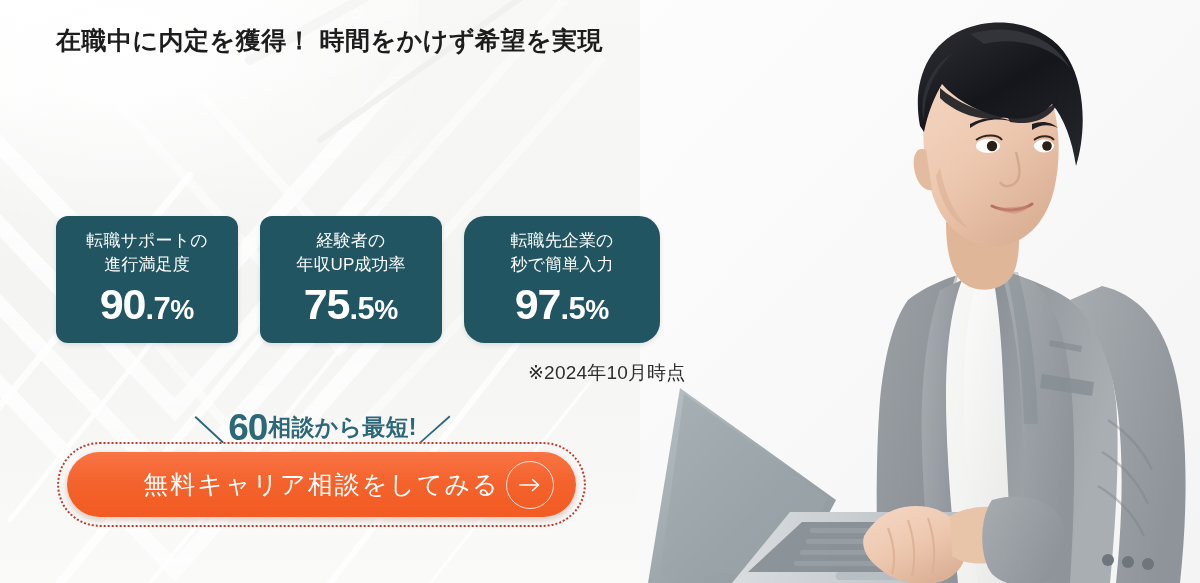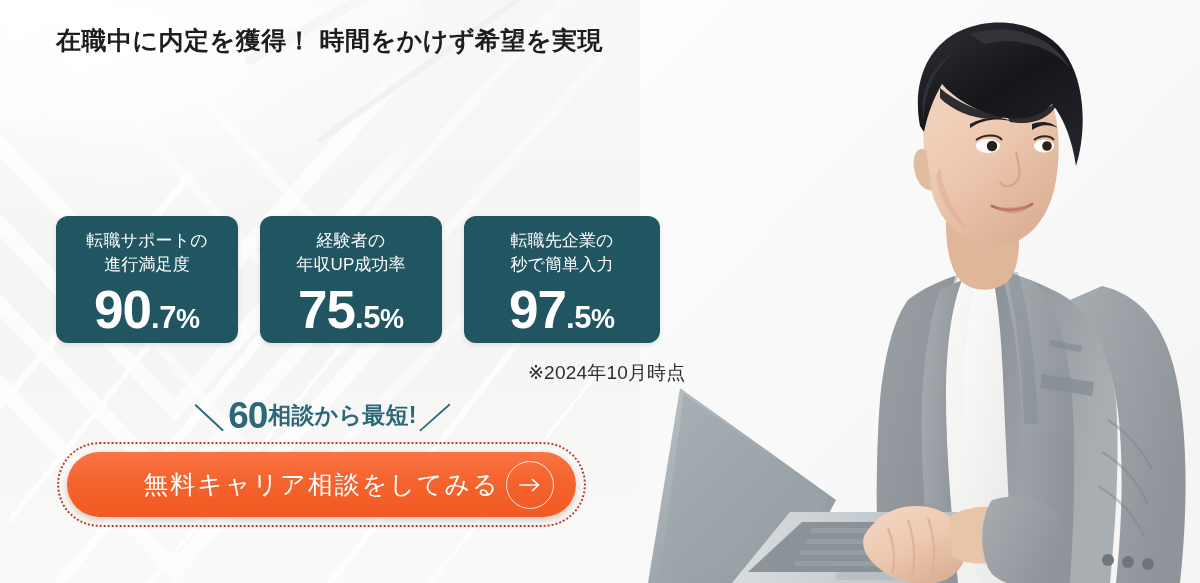--- a/index.html
+++ b/index.html
@@ -120,40 +120,40 @@
     background: #205561;
     border-radius: 12px;
     box-shadow: 0 2px 5px rgba(0,0,0,0.10);
     display: flex;
     flex-direction: column;
     align-items: center;
     justify-content: flex-start;
     padding-top: 13px;
     box-sizing: border-box;
   }
-  .stat-card.wide { width: 196px; }
+  .stat-card.wide { width: 196px; border-radius: 21px; }
   .stat-label {
     color: #ffffff;
     font-size: 17px;
     font-weight: 500;
     line-height: 1.42;
     text-align: center;
     letter-spacing: 0.1px;
     white-space: nowrap;
   }
   .stat-value {
     color: #ffffff;
     font-weight: 700;
     line-height: 1;
     margin-top: 6px;
     display: flex;
     align-items: baseline;
     justify-content: center;
   }
-  .stat-value .int { font-size: 53px; letter-spacing: -1px; }
+  .stat-value .int { font-size: 43px; letter-spacing: -1px; }
   .stat-value .dec { font-size: 31px; letter-spacing: -0.5px; }
   .stat-value .pct { font-size: 27px; }
 
   .footnote {
     position: absolute;
     left: 528px;
     top: 360px;
     font-size: 19px;
     color: #2e2e2e;
     letter-spacing: 0.2px;
@@ -177,21 +177,21 @@
     font-weight: 400;
     font-size: 32px;
     display: inline-block;
   }
   .cta-kicker .slash.left { transform: skewX(12deg); margin-right: 2px; }
   .cta-kicker .slash.right { transform: skewX(-12deg); margin-left: 4px; }
   .cta-kicker .num {
     font-size: 37px;
     line-height: 1;
     letter-spacing: -1px;
-    margin: 4px 1px;
+    margin: 16px 1px;
   }
   .cta-kicker .rest { font-size: 23px; }
 
   .cta-wrap {
     position: absolute;
     left: 57px;
     top: 442px;
     width: 529px;
     height: 85px;
   }

